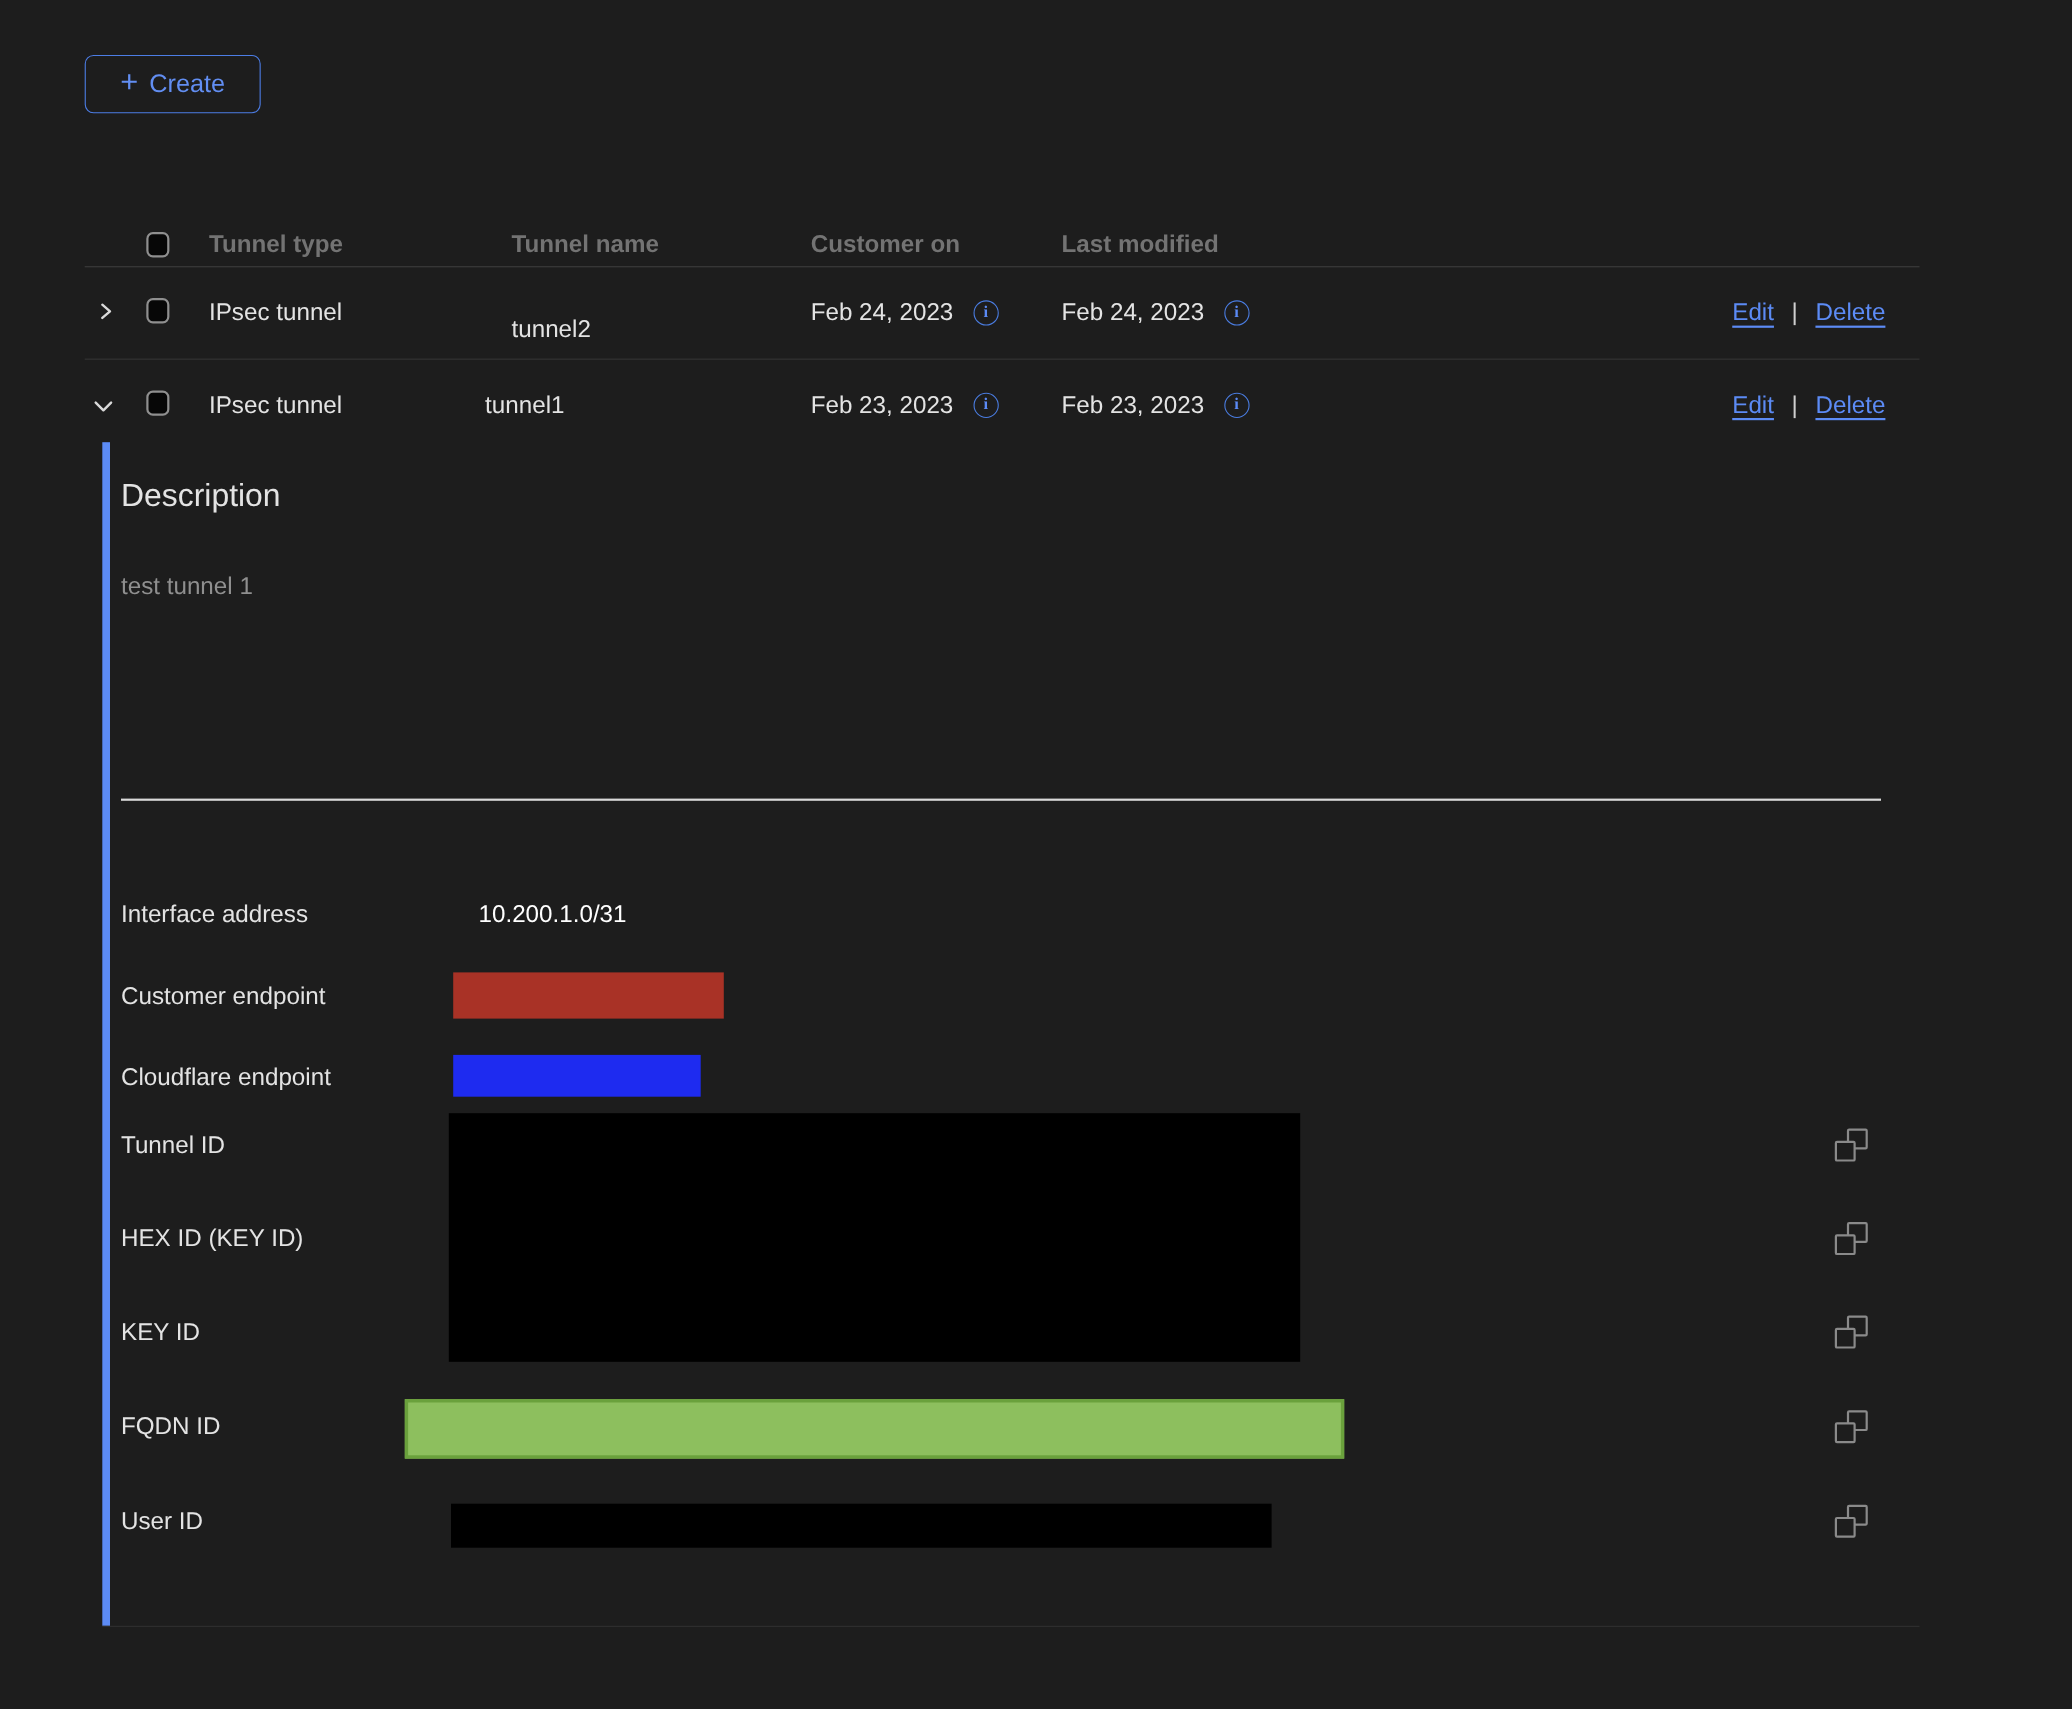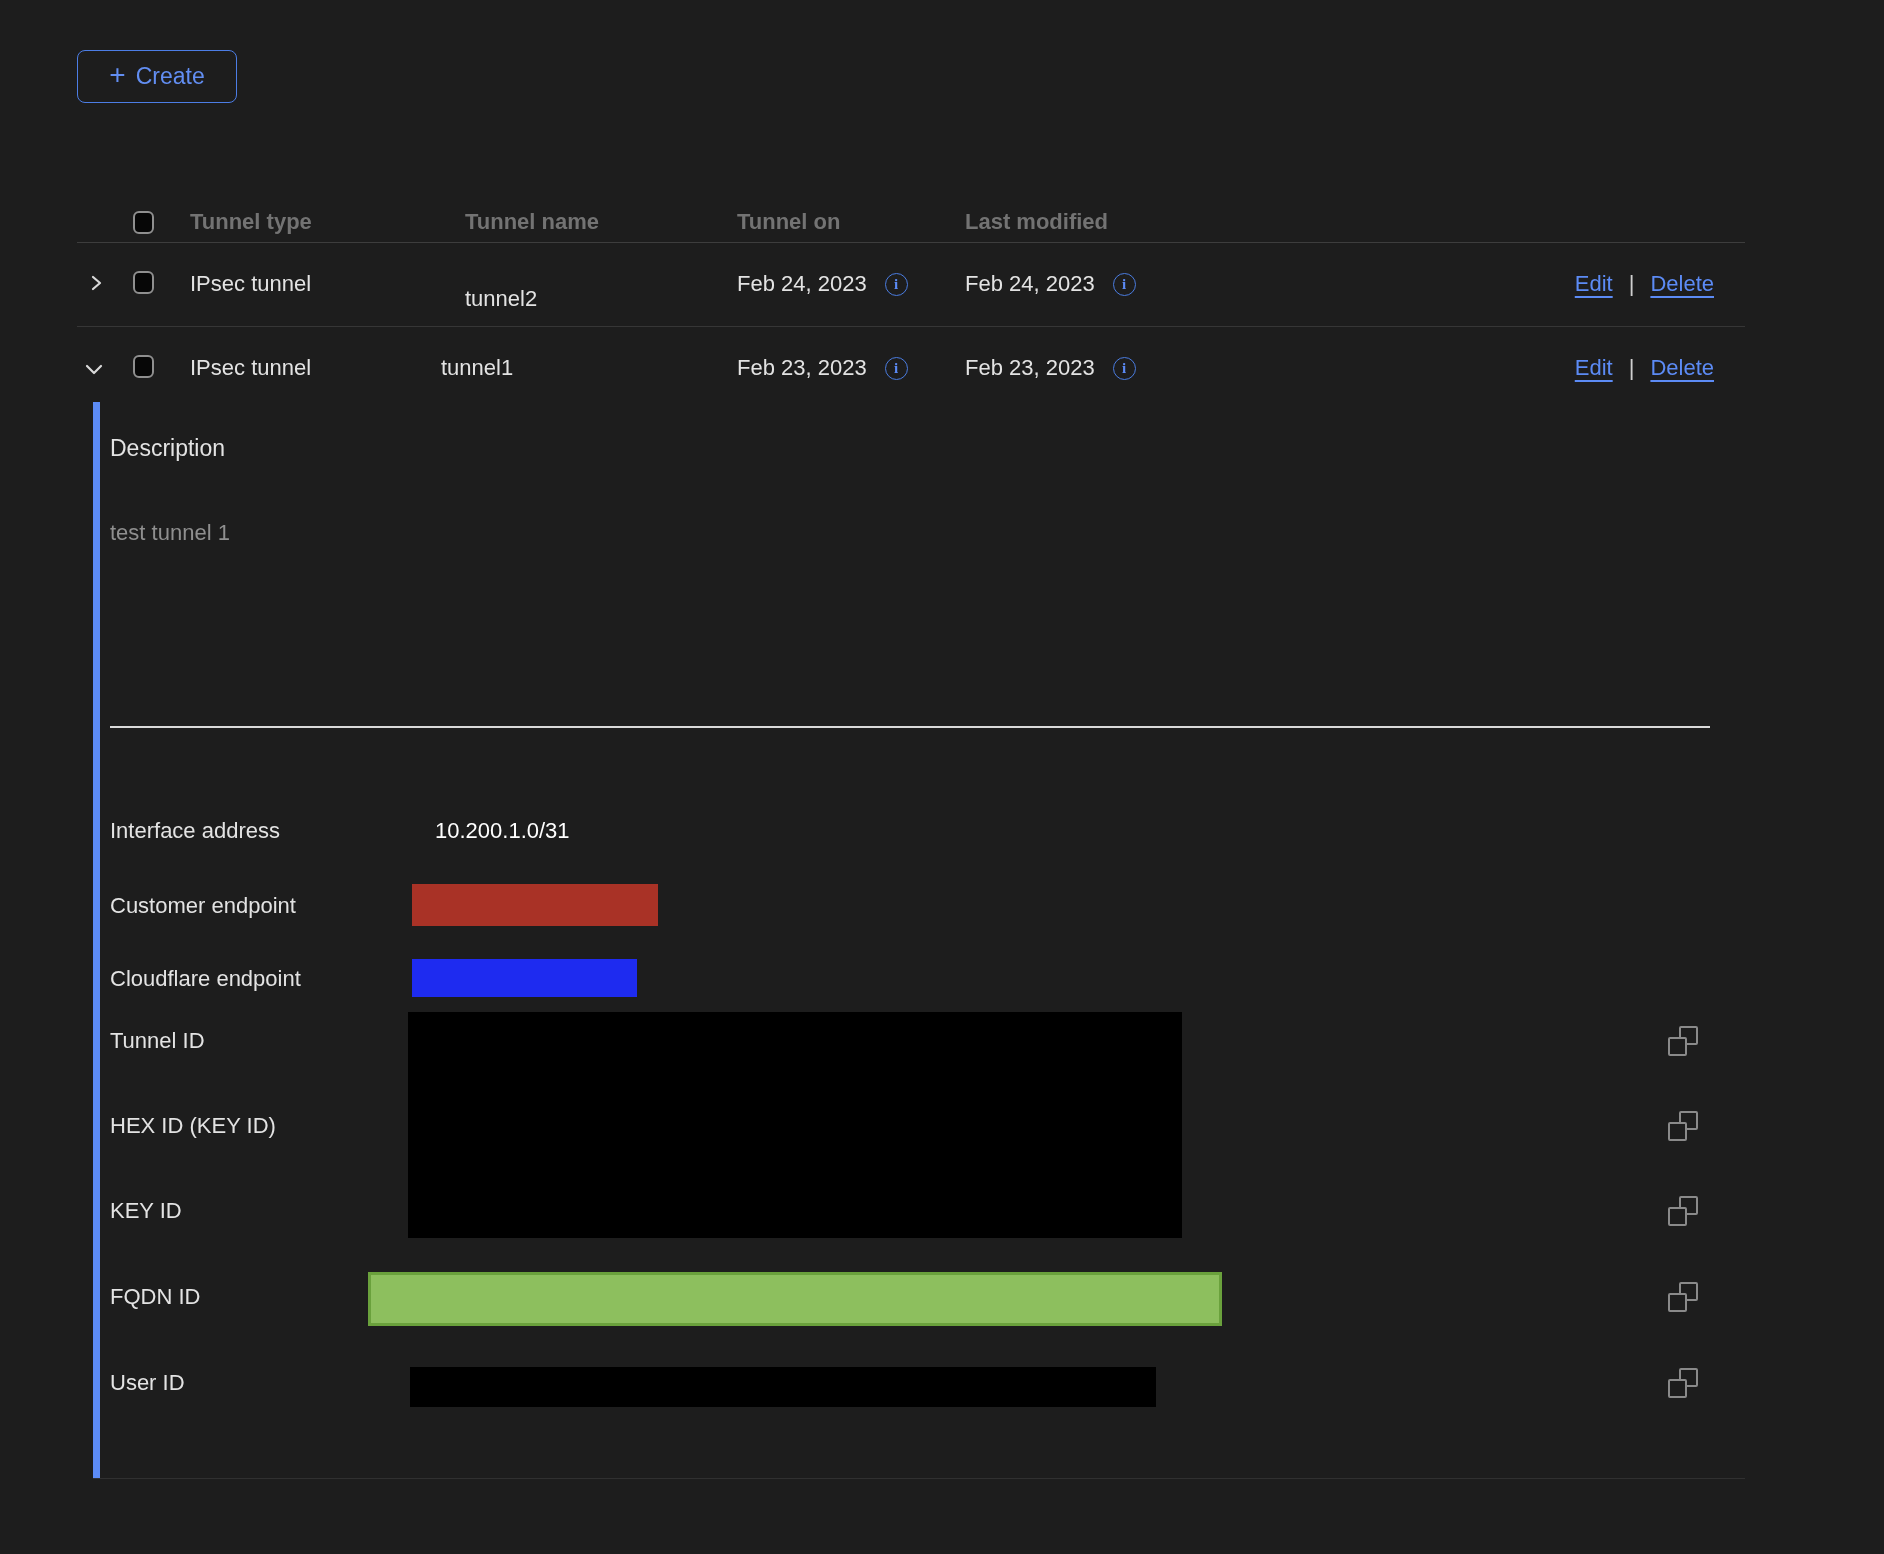--- a/index.html
+++ b/index.html
@@ -36,21 +36,21 @@
     color:#5b8af5;font-size:15px;font-weight:600;box-sizing:border-box;cursor:pointer;
     font-family:"Liberation Serif", serif;
   }
   .actions{position:absolute;right:31px;display:flex;gap:16px;align-items:center;font-size:22px;line-height:32px;}
   .lnk{color:#5c8bf5;text-decoration:underline;text-underline-offset:5px;cursor:pointer;}
   .sep{color:#cfcfcf;}
 
   
   .panel-bar{position:absolute;left:93px;top:402px;width:7px;height:1076px;background:#5c8bf5;}
   .panel-bottom{position:absolute;left:93px;top:1478px;width:1652px;height:1px;background:#303030;}
-  .desc-label{position:absolute;left:110px;top:435px;font-size:23px;font-weight:500;color:#e3e3e3;}
+  .desc-label{position:absolute;left:110px;top:435px;font-size:29px;font-weight:500;color:#e3e3e3;}
   .desc-value{position:absolute;left:110px;top:520px;font-size:22px;color:#8f8f8f;}
   .health-btn{
     position:absolute;left:110px;top:592px;width:316px;height:62px;
     border:1.5px solid #4c7de5;border-radius:8px;background:transparent;color:#628ef2;
     font-size:22px;display:flex;align-items:center;justify-content:center;cursor:pointer;
     font-family:"Liberation Sans", sans-serif;
   }
   .white-divider{position:absolute;left:110px;top:726px;width:1600px;height:2px;background:#d9d9d9;}
 
   .field-label{position:absolute;left:110px;font-size:22px;color:#e3e3e3;line-height:28px;white-space:nowrap;}
@@ -74,21 +74,21 @@
 
   <button class="create-btn">
     <span class="plus">+</span>
     <span>Create</span>
   </button>
 
   <div class="tbl-header">
     <span class="checkbox" style="left:56px;top:53px;"></span>
     <span class="cell hcell" style="left:113px;top:48px;">Tunnel type</span>
     <span class="cell hcell" style="left:388px;top:48px;">Tunnel name</span>
-    <span class="cell hcell" style="left:660px;top:48px;">Tunnel on</span>
+    <span class="cell hcell" style="left:660px;top:48px;">Customer on</span>
     <span class="cell hcell" style="left:888px;top:48px;">Last modified</span>
   </div>
 
   <div class="tbl-row row1">
     <span class="chev" style="left:9px;top:31px;">
       <svg width="20" height="20" viewBox="0 0 20 20" fill="none">
           <polyline points="7,4 14,10 7,16" stroke="#d9d9d9" stroke-width="2.2" stroke-linecap="round" stroke-linejoin="round"></polyline>
         </svg>
     </span>
     <span class="checkbox" style="left:56px;top:29px;"></span>

